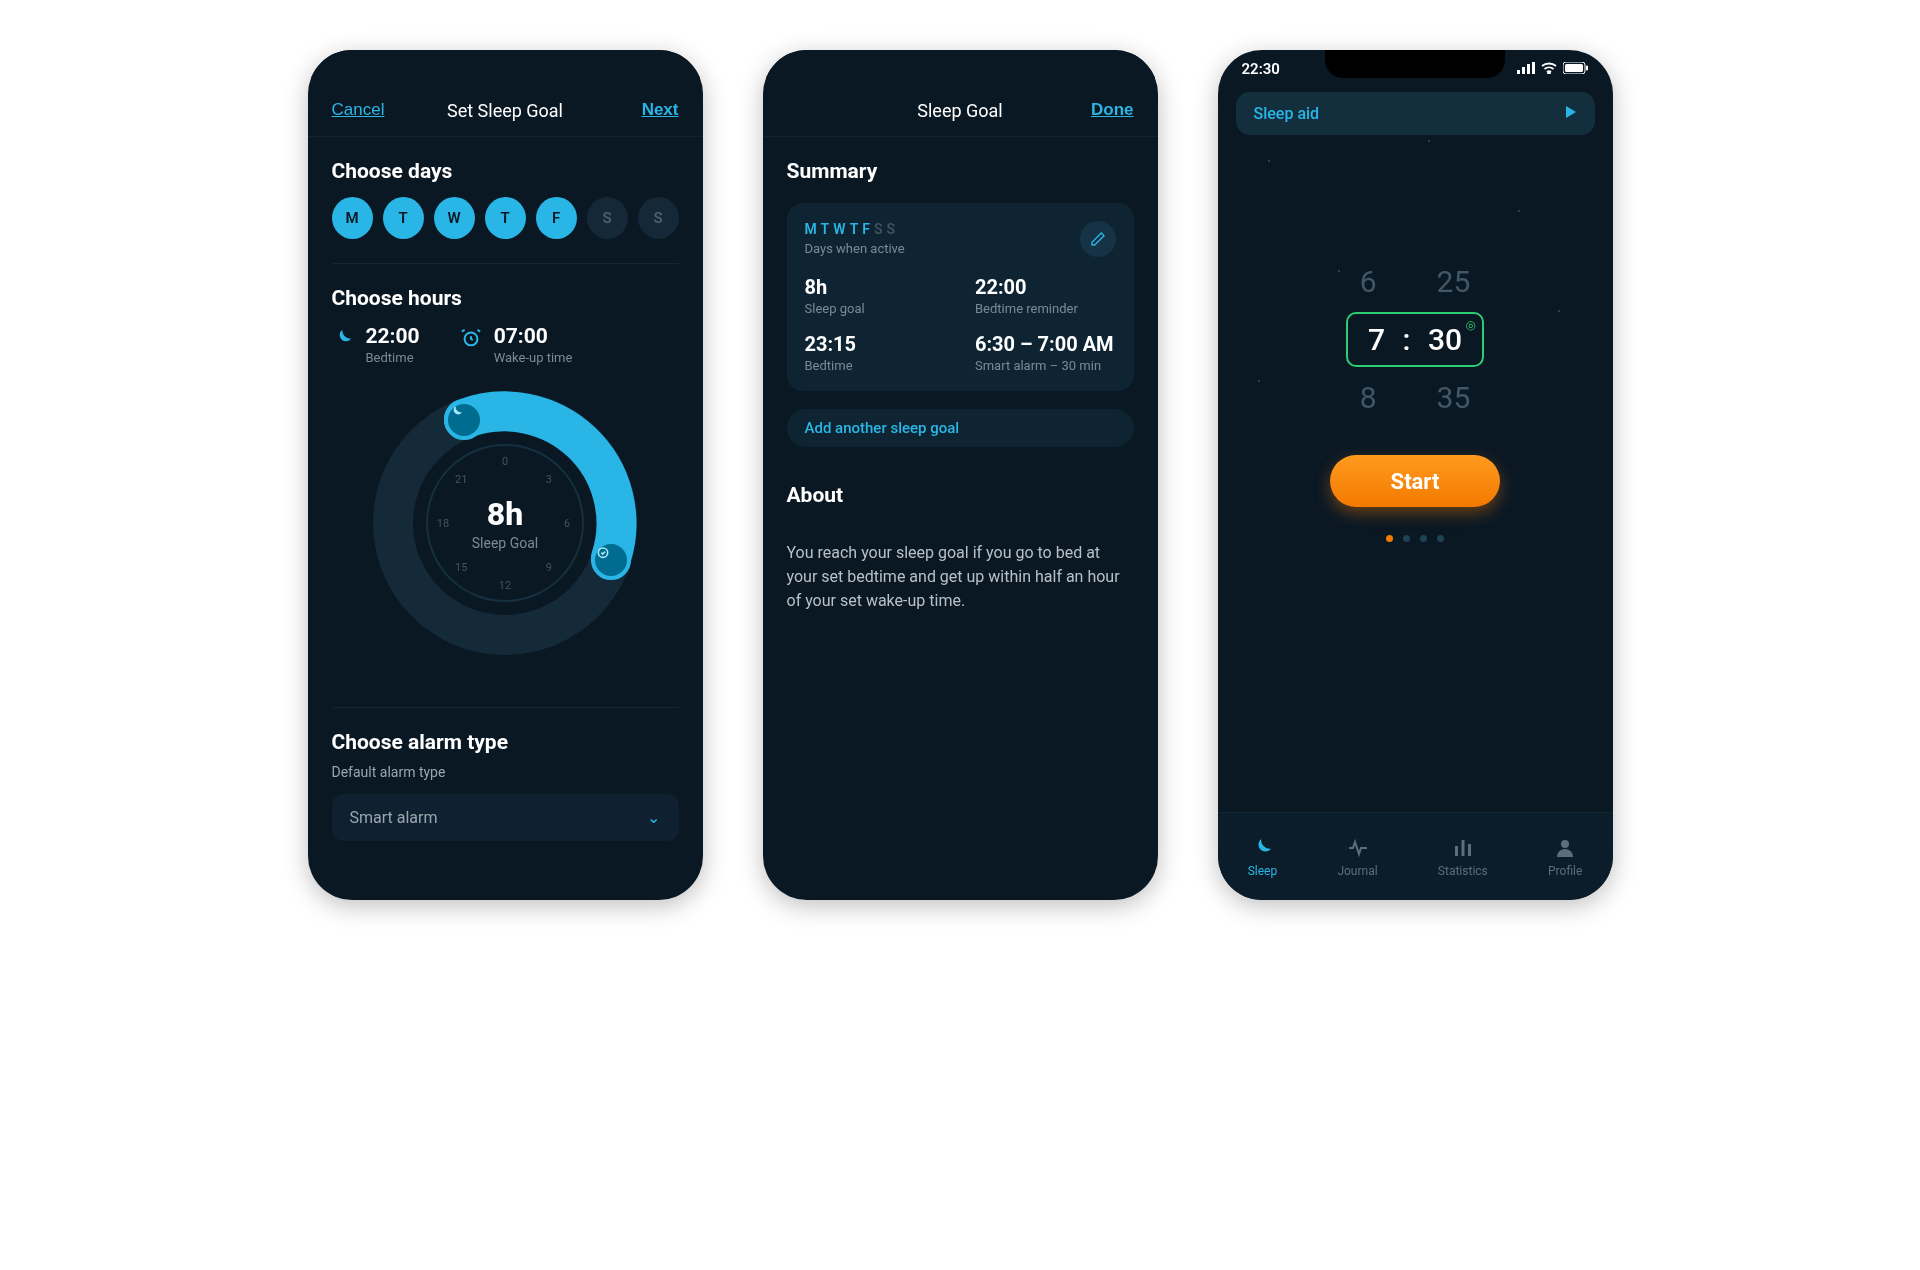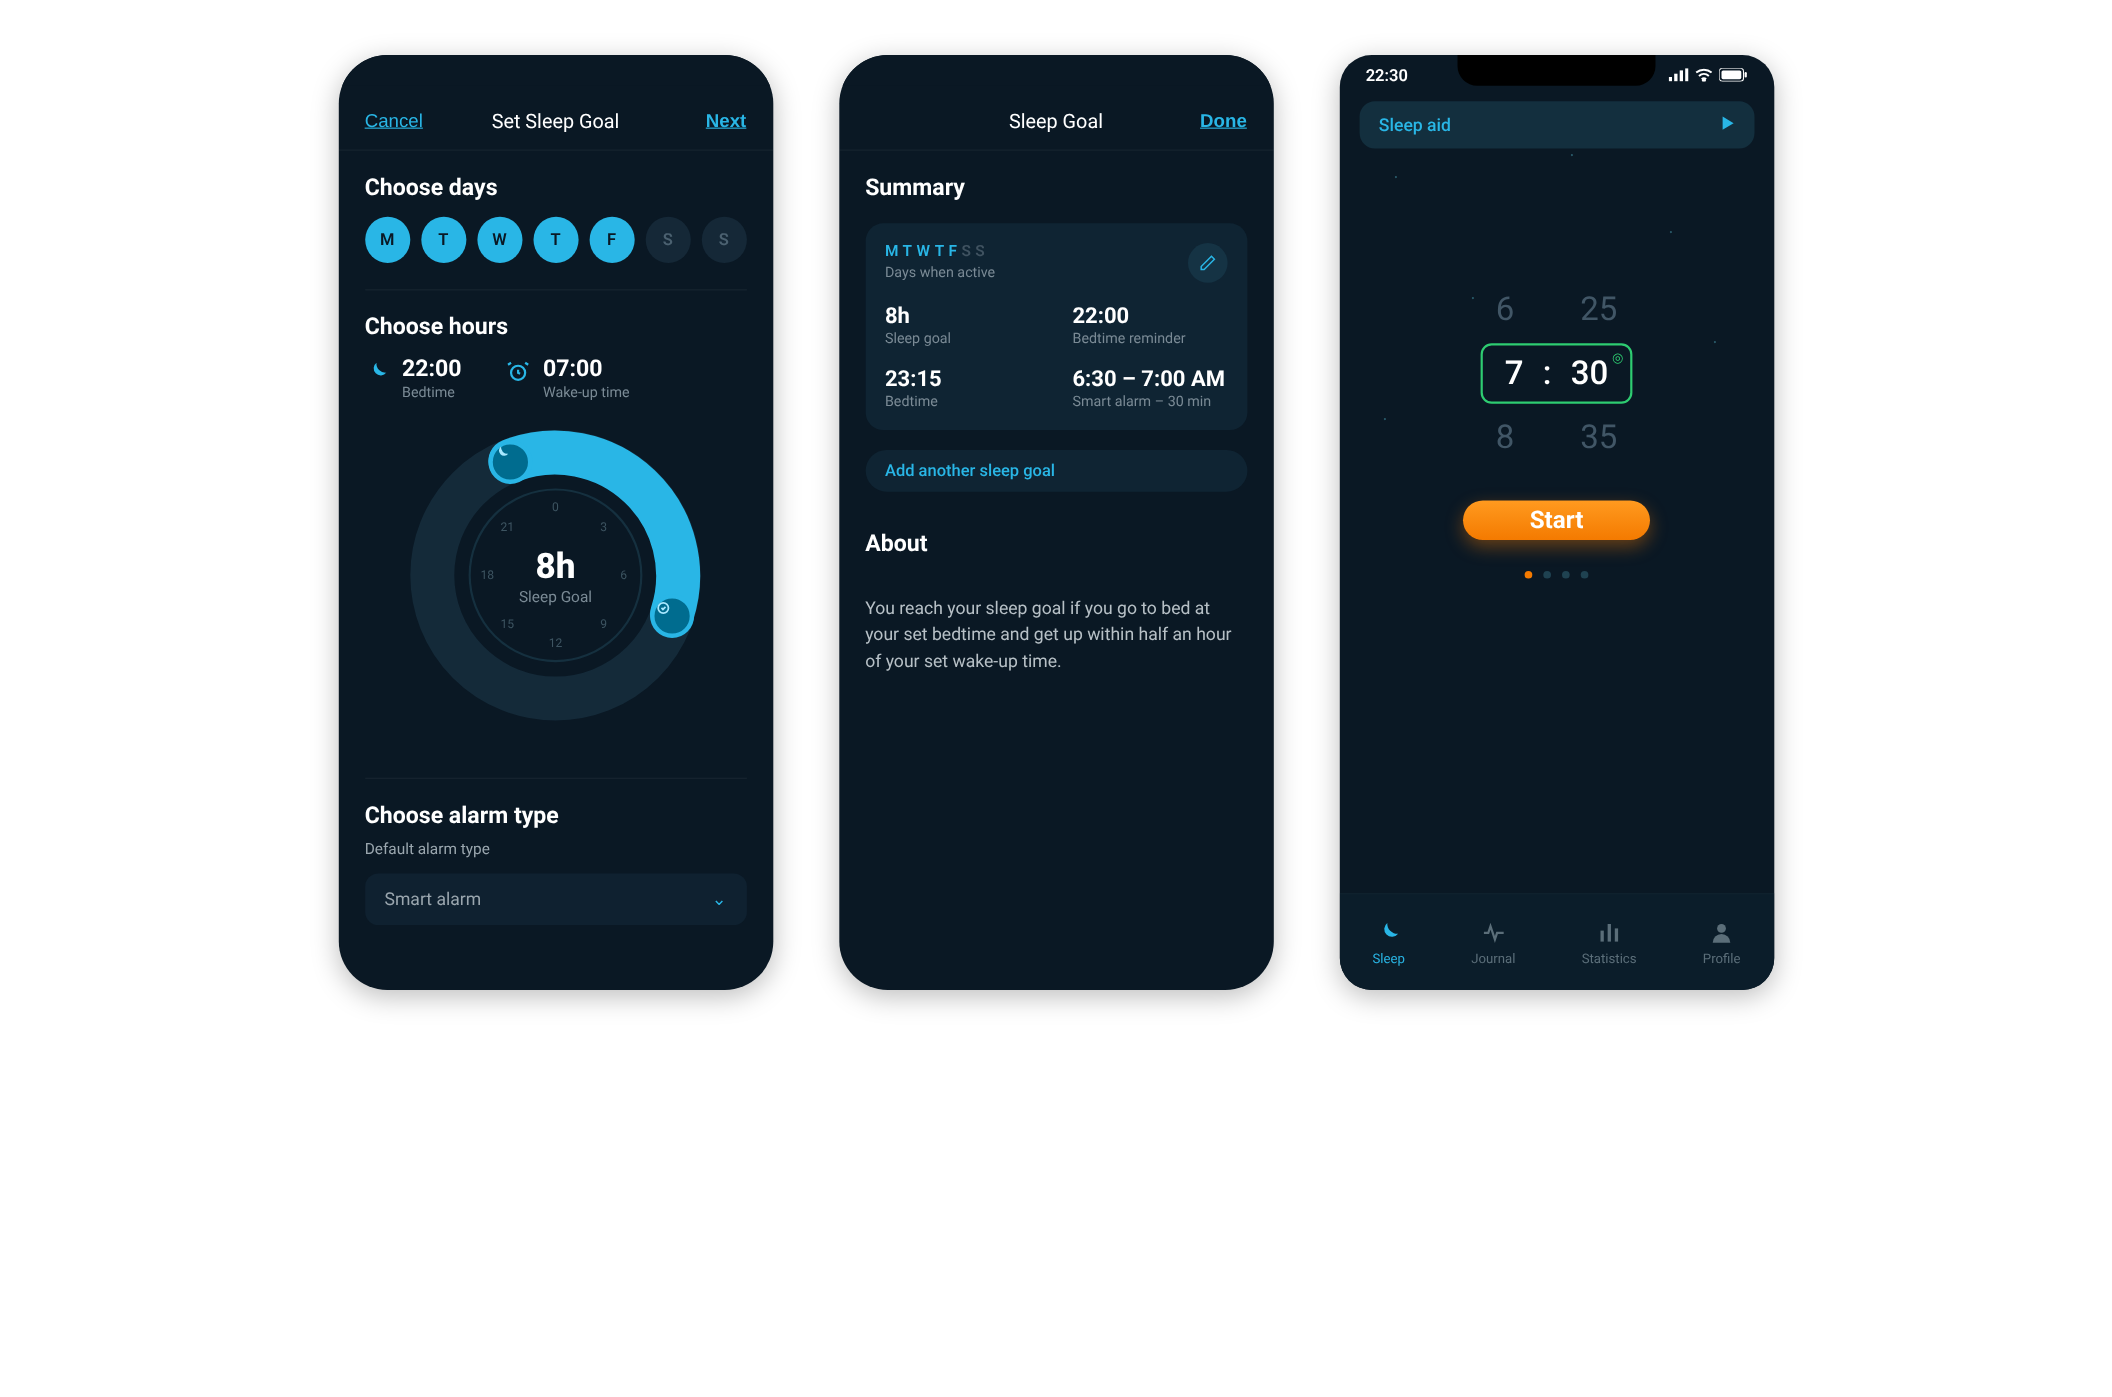--- a/index.html
+++ b/index.html
@@ -94,39 +94,39 @@
   .card-grid { display:grid; grid-template-columns:1fr 1fr; gap:16px 30px; margin-top:18px;}
   .cg-val { font-size:20px; font-weight:700;}
   .cg-lab { font-size:13px; color:#7a8a95; margin-top:2px;}
   .chipbtn {
     margin:18px 24px 0 24px; display:inline-block; padding:10px 18px;
     background:#0f2433; border-radius:20px; color:#29b6e6; font-size:15px; font-weight:500;
   }
   .about-p { padding:0 24px; font-size:16px; color:#b7c0c6; line-height:1.5; margin-top:14px;}
 
   
-  .phone3 { background:#0a1824;border-radius:29px;}
+  .phone3 { background:#0a1824;}
   .notch { position:absolute; top:0; left:50%; transform:translateX(-50%); width:180px; height:28px; background:#000; border-bottom-left-radius:18px; border-bottom-right-radius:18px; z-index:5;}
   .status-bar { display:flex; justify-content:space-between; align-items:center; padding:10px 24px 0 24px; font-size:15px; font-weight:600;}
   .status-right { display:flex; gap:6px; align-items:center;}
   .sleepaid {
     margin:14px 18px 0 18px; padding:12px 18px;
     background:rgba(20,50,65,.9); border-radius:14px;
     display:flex; justify-content:space-between; align-items:center;
     color:#29b6e6; font-size:16px; font-weight:500;
   }
   .stars { position:absolute; inset:0; overflow:hidden; z-index:0;}
   .stars span { position:absolute; width:2px; height:2px; background:#2a5a6a; border-radius:50%;}
   .picker { margin-top:120px; display:flex; flex-direction:column; align-items:center; position:relative; z-index:2;}
   .picker-row { display:flex; gap:20px; font-size:30px; color:#415666; align-items:center; justify-content:center; height:52px;}
   .picker-sel { border:2px solid #2ecc71; border-radius:10px; padding:8px 20px; color:#fff; font-size:30px; font-weight:500; position:relative;}
   .picker-sel .tgt { position:absolute; top:4px; right:6px; font-size:12px; color:#2ecc71;}
   .wake-text { text-align:center; margin-top:26px; font-size:17px; line-height:1.5;}
   .startbtn {
-    margin:32px auto 0 auto; width:170px; height:36px; border-radius:28px;
+    margin:32px auto 0 auto; width:170px; height:52px; border-radius:28px;
     background:linear-gradient(180deg,#ff9a1f,#f47a00); color:#fff;
     font-size:22px; font-weight:700; display:flex; align-items:center; justify-content:center;
     box-shadow:0 6px 16px rgba(244,122,0,.4);
   }
   .dots { display:flex; gap:10px; justify-content:center; margin-top:28px;}
   .dots span { width:7px; height:7px; border-radius:50%; background:#1f4251;}
   .dots span.active { background:#f47a00;}
   .tabbar {
     position:absolute; bottom:0; left:0; right:0; height:88px;
     background:#0b1d2a; display:flex; justify-content:space-around; align-items:center;

